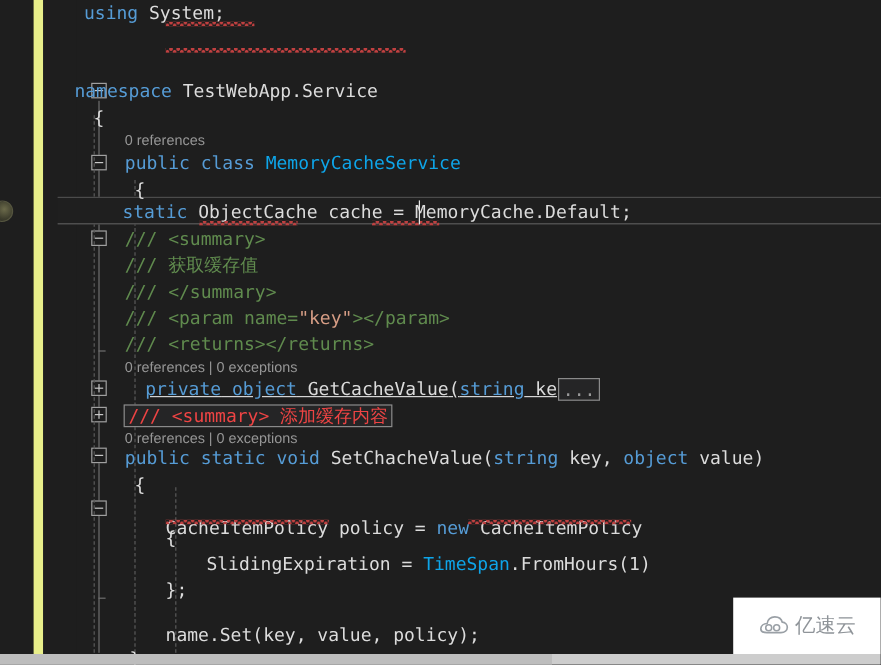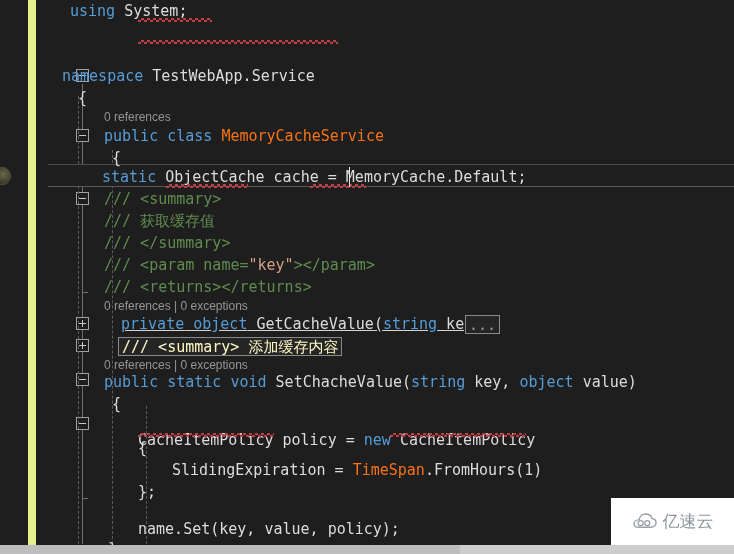--- a/index.html
+++ b/index.html
@@ -68,21 +68,21 @@
     color:#d4d4d4;
   }
   .lens{
     position:absolute;left:0;height:18px;line-height:18px;
     font-size:12px;white-space:pre;color:#969696;
     font-family:"Liberation Sans",sans-serif;
   }
 
   
   .kw   {color:#569cd6;}
-  .type {color:#f97316;}
+  .type {color:#0ea5e9;}
   .str  {color:#d69d85;}
   .cmtt {color:#608b4e;}
   .plain{color:#dcdcdc;}
   .punc {color:#dcdcdc;}
 
   
   .sq{
     position:absolute;height:4px;
     background-image:
       radial-gradient(circle at 1.5px 3px, #c04040 1.3px, transparent 1.6px),
@@ -104,21 +104,21 @@
   }
 
   
   .collapsed{
     position:absolute;height:19px;line-height:19px;
     border:1px solid #8a8a8a;background:#252526;
     color:#9a9a9a;font-size:15px;
     font-family:"DejaVu Sans Mono","Liberation Mono",monospace;
     padding:0 3px;box-sizing:border-box;white-space:pre;
   }
-  .collapsed.summary{color:#fef9c3;margin-left:15px;}
+  .collapsed.summary{color:#ef4444;}
 
   
   .hscroll{
     position:absolute;left:0;bottom:0;width:734px;height:9px;
     background:#cdcdcd;
   }
   .hscroll .thumb{
     position:absolute;left:0;top:0;height:9px;width:460px;
     background:#bdbdbd;
   }

